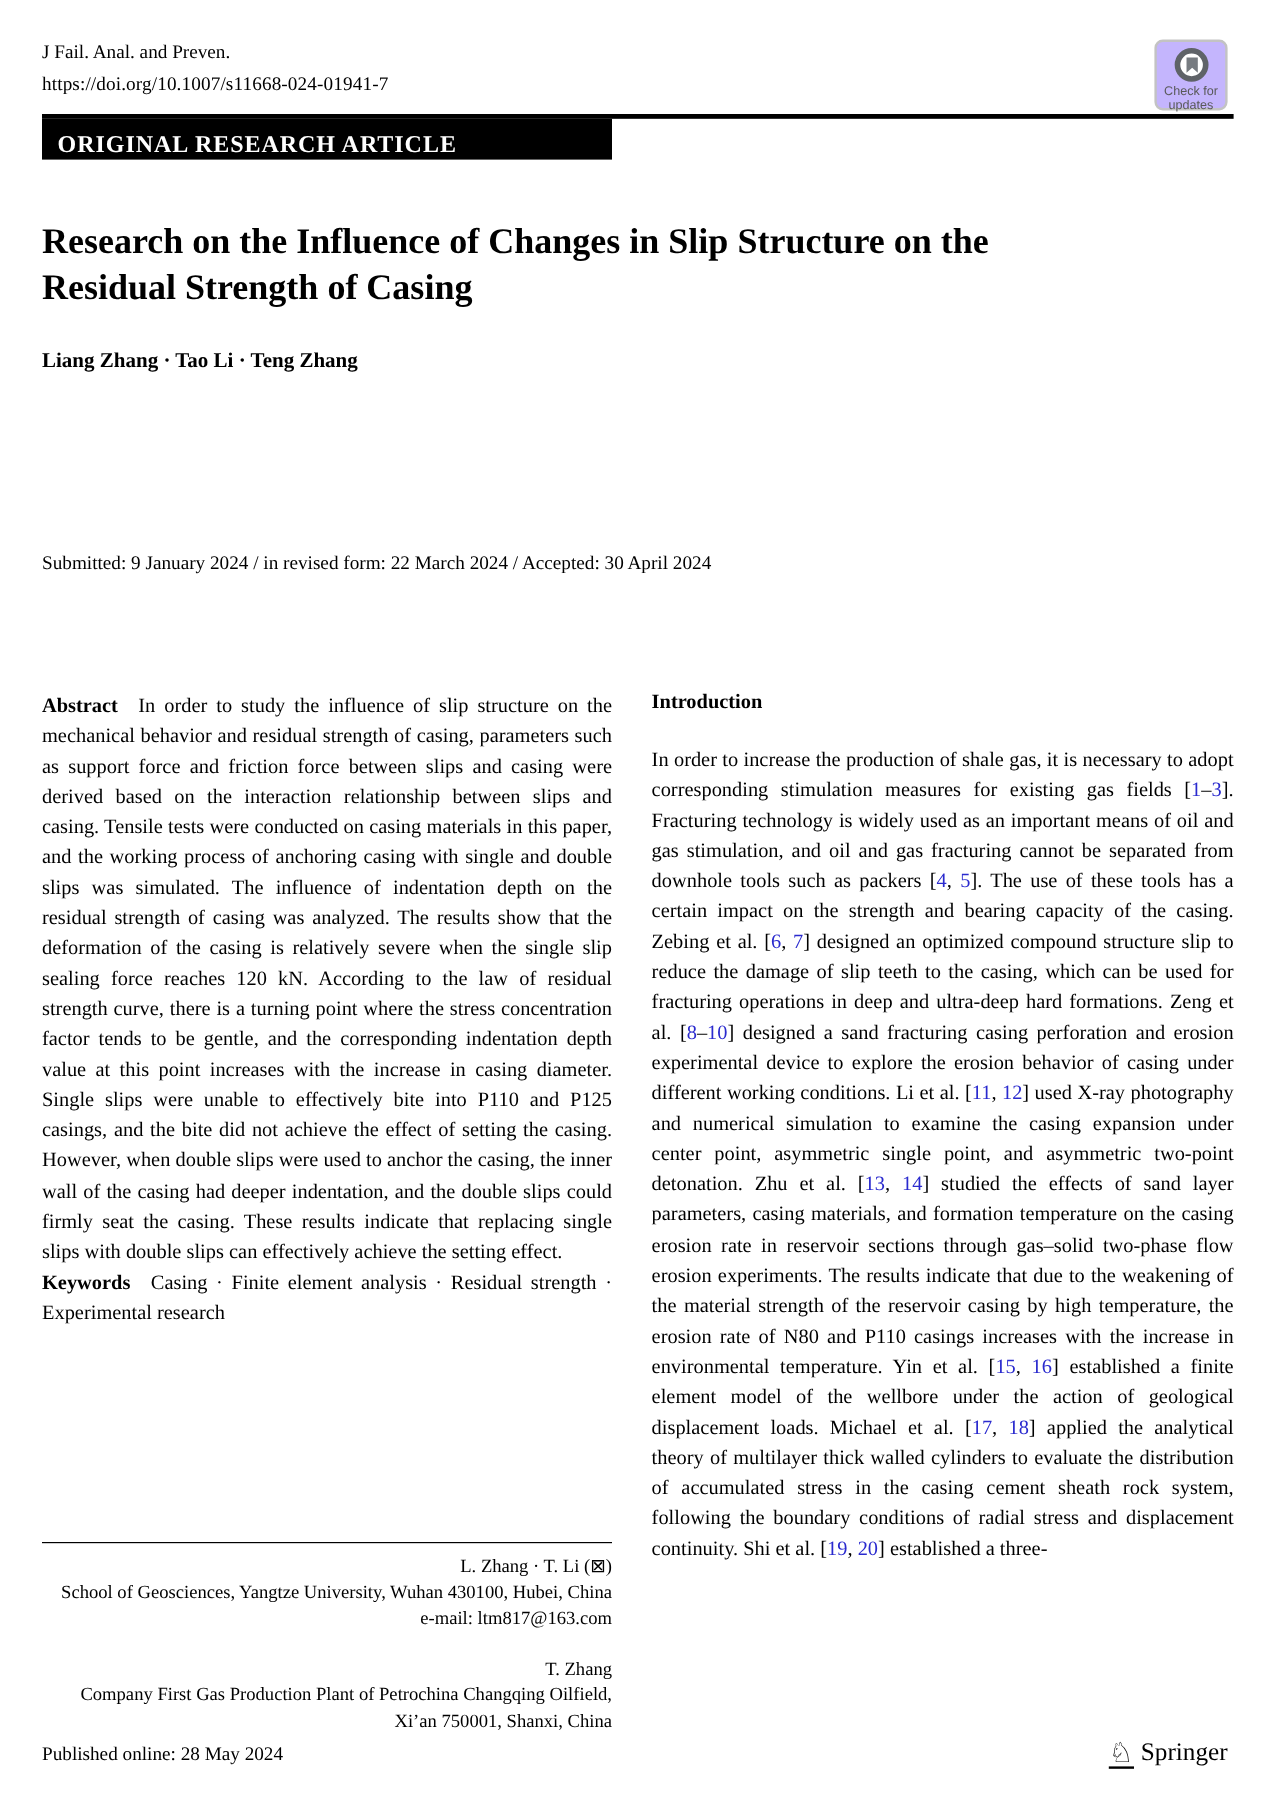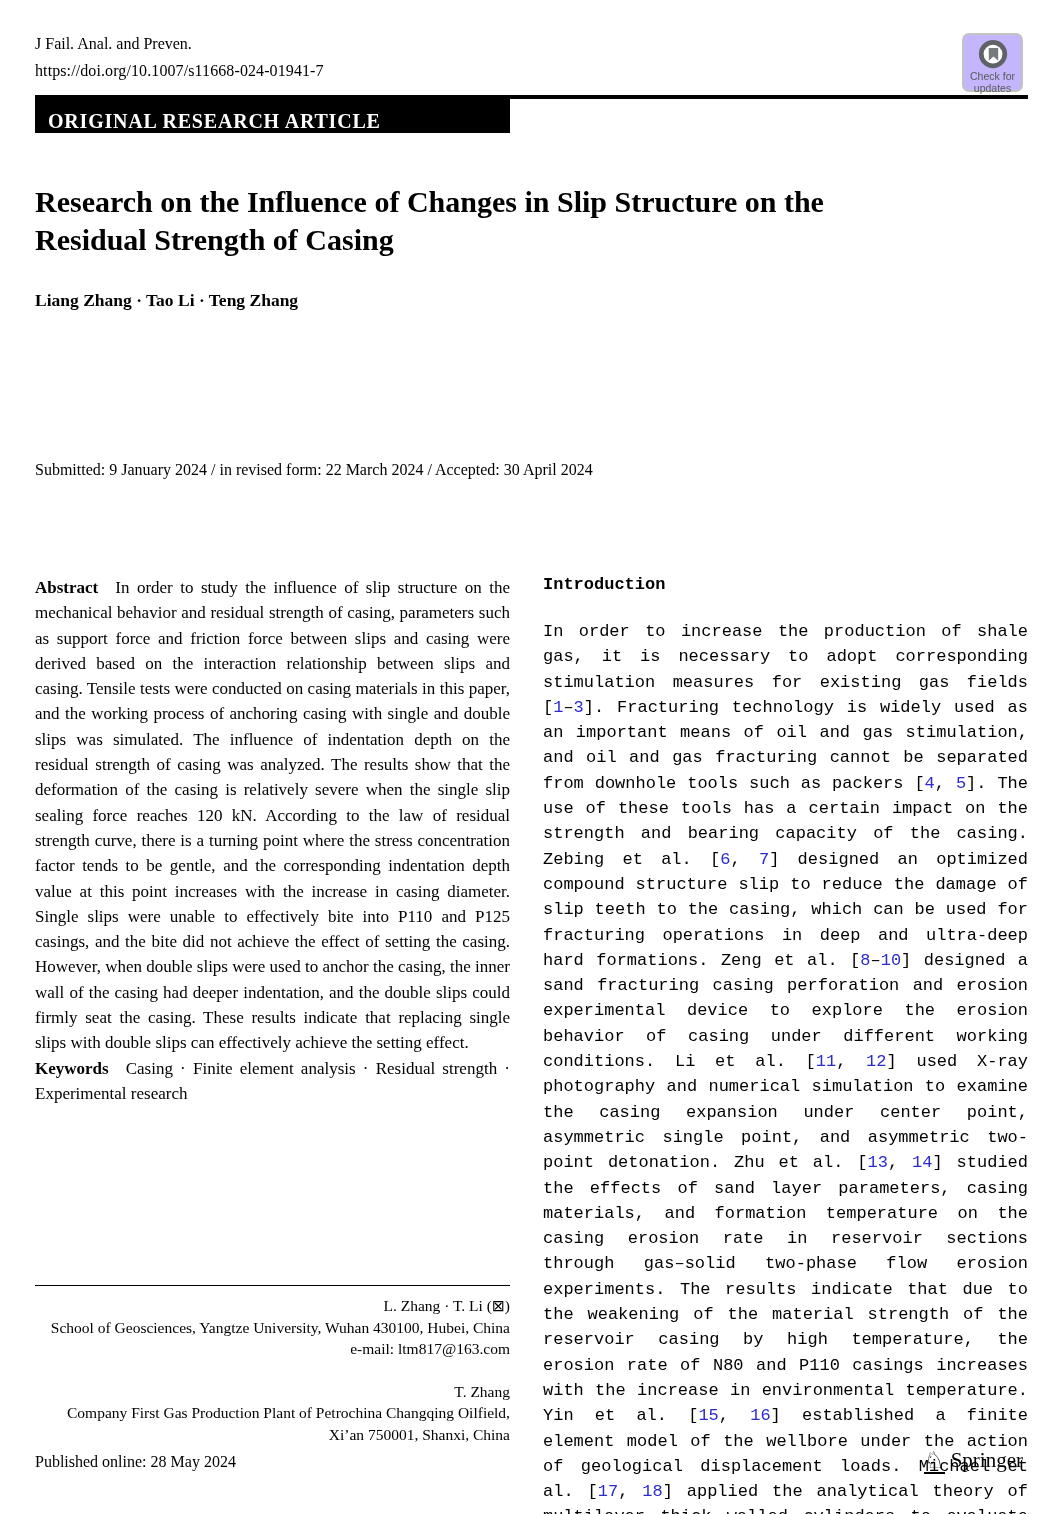--- a/index.html
+++ b/index.html
@@ -39,21 +39,21 @@
   
   .title{top:183px;left:35px;width:830px;font-size:30px;font-weight:bold;line-height:38px;}
   .authors{top:290px;left:35px;font-size:17.5px;font-weight:bold;}
 
   
   .history{top:458px;left:35px;font-size:16px;line-height:23px;}
 
   
   .columns{top:543px;left:35px;width:993px;height:872px;display:flex;margin-top:32px;}
   .col-left{width:475px;position:relative;flex:none;}
-  .col-right{width:485px;margin-left:33px;flex:none;font-family:Liberation Mono, monospace;}
+  .col-right{width:485px;margin-left:33px;flex:none;}
 
   .body-text{font-size:17px;line-height:25.3px;text-align:justify;}
   .sec-head{font-size:17px;font-weight:bold;}
   .lead-bold{font-weight:bold;padding-right:17px;}
 
   .keywords{margin-top:15px;}
 
   
   .footnotes{
     position:absolute;left:0;right:0;bottom:2px;

